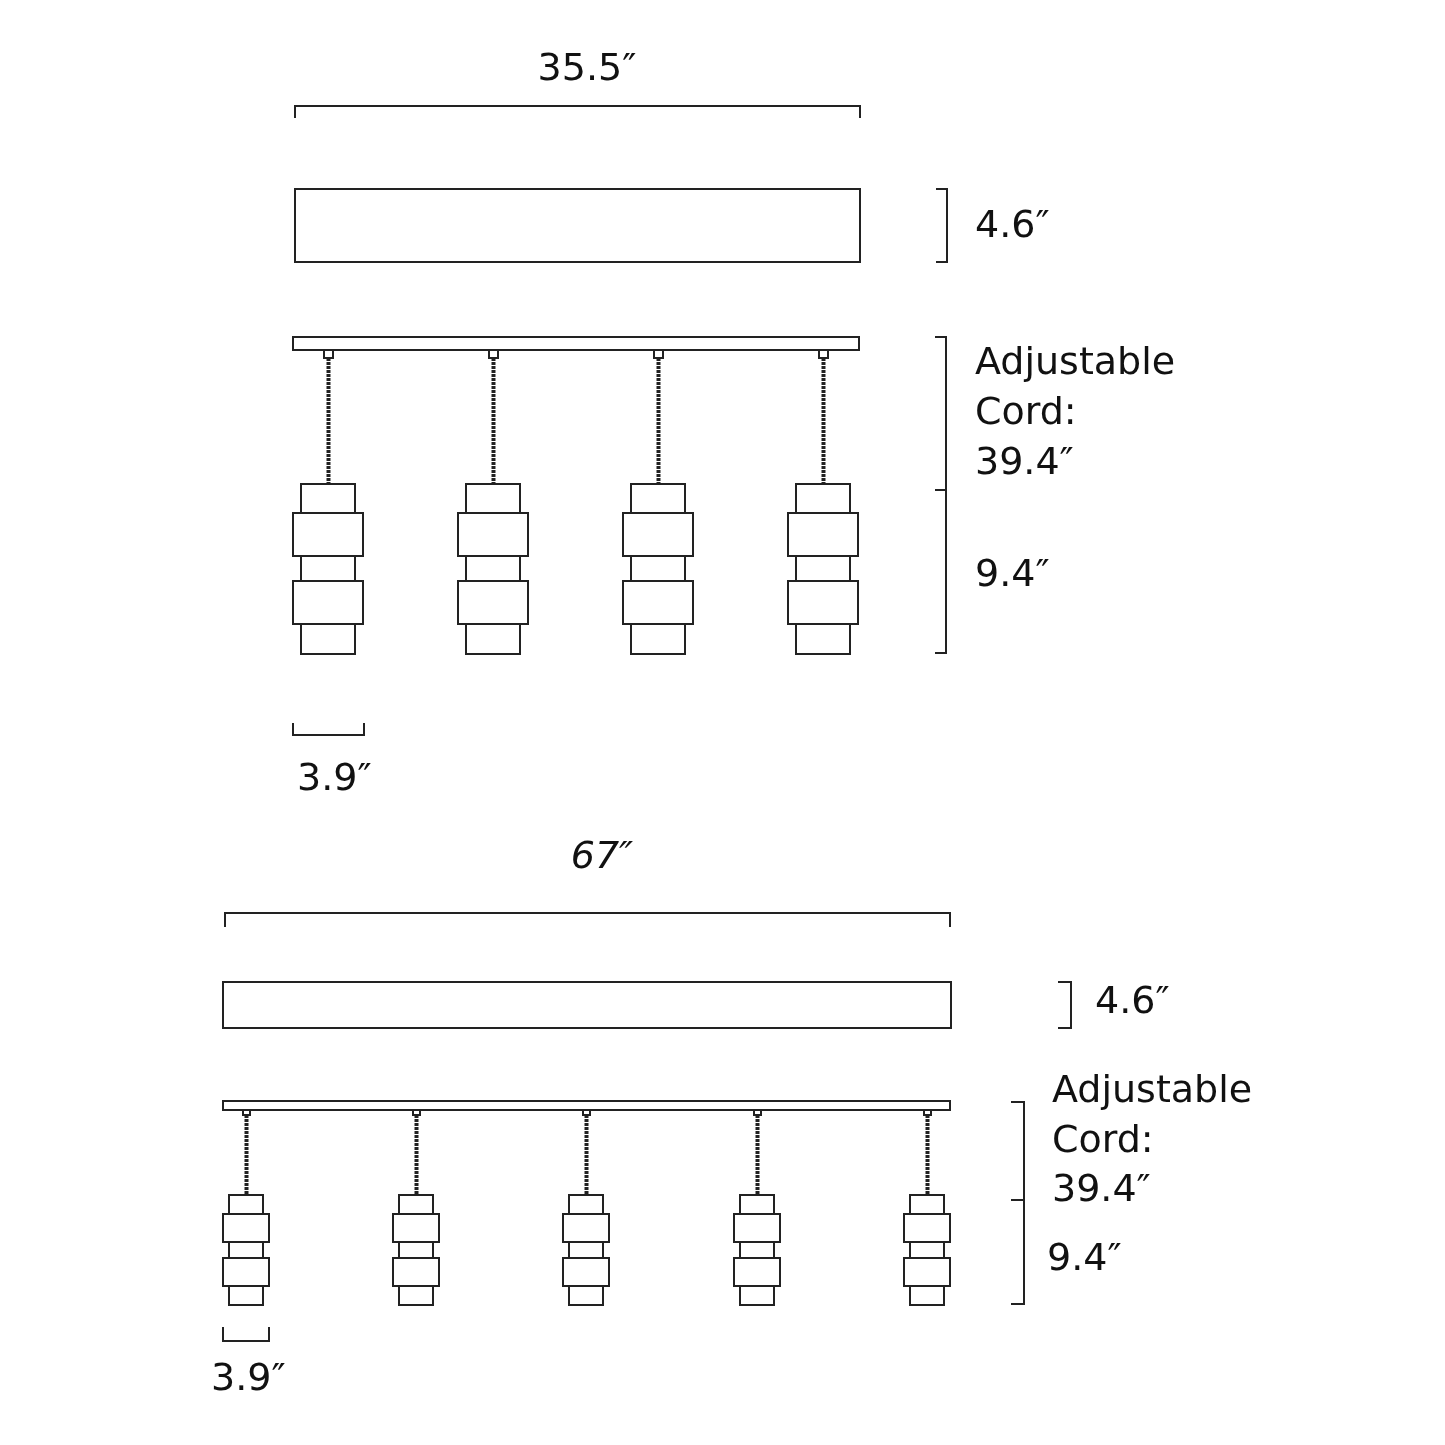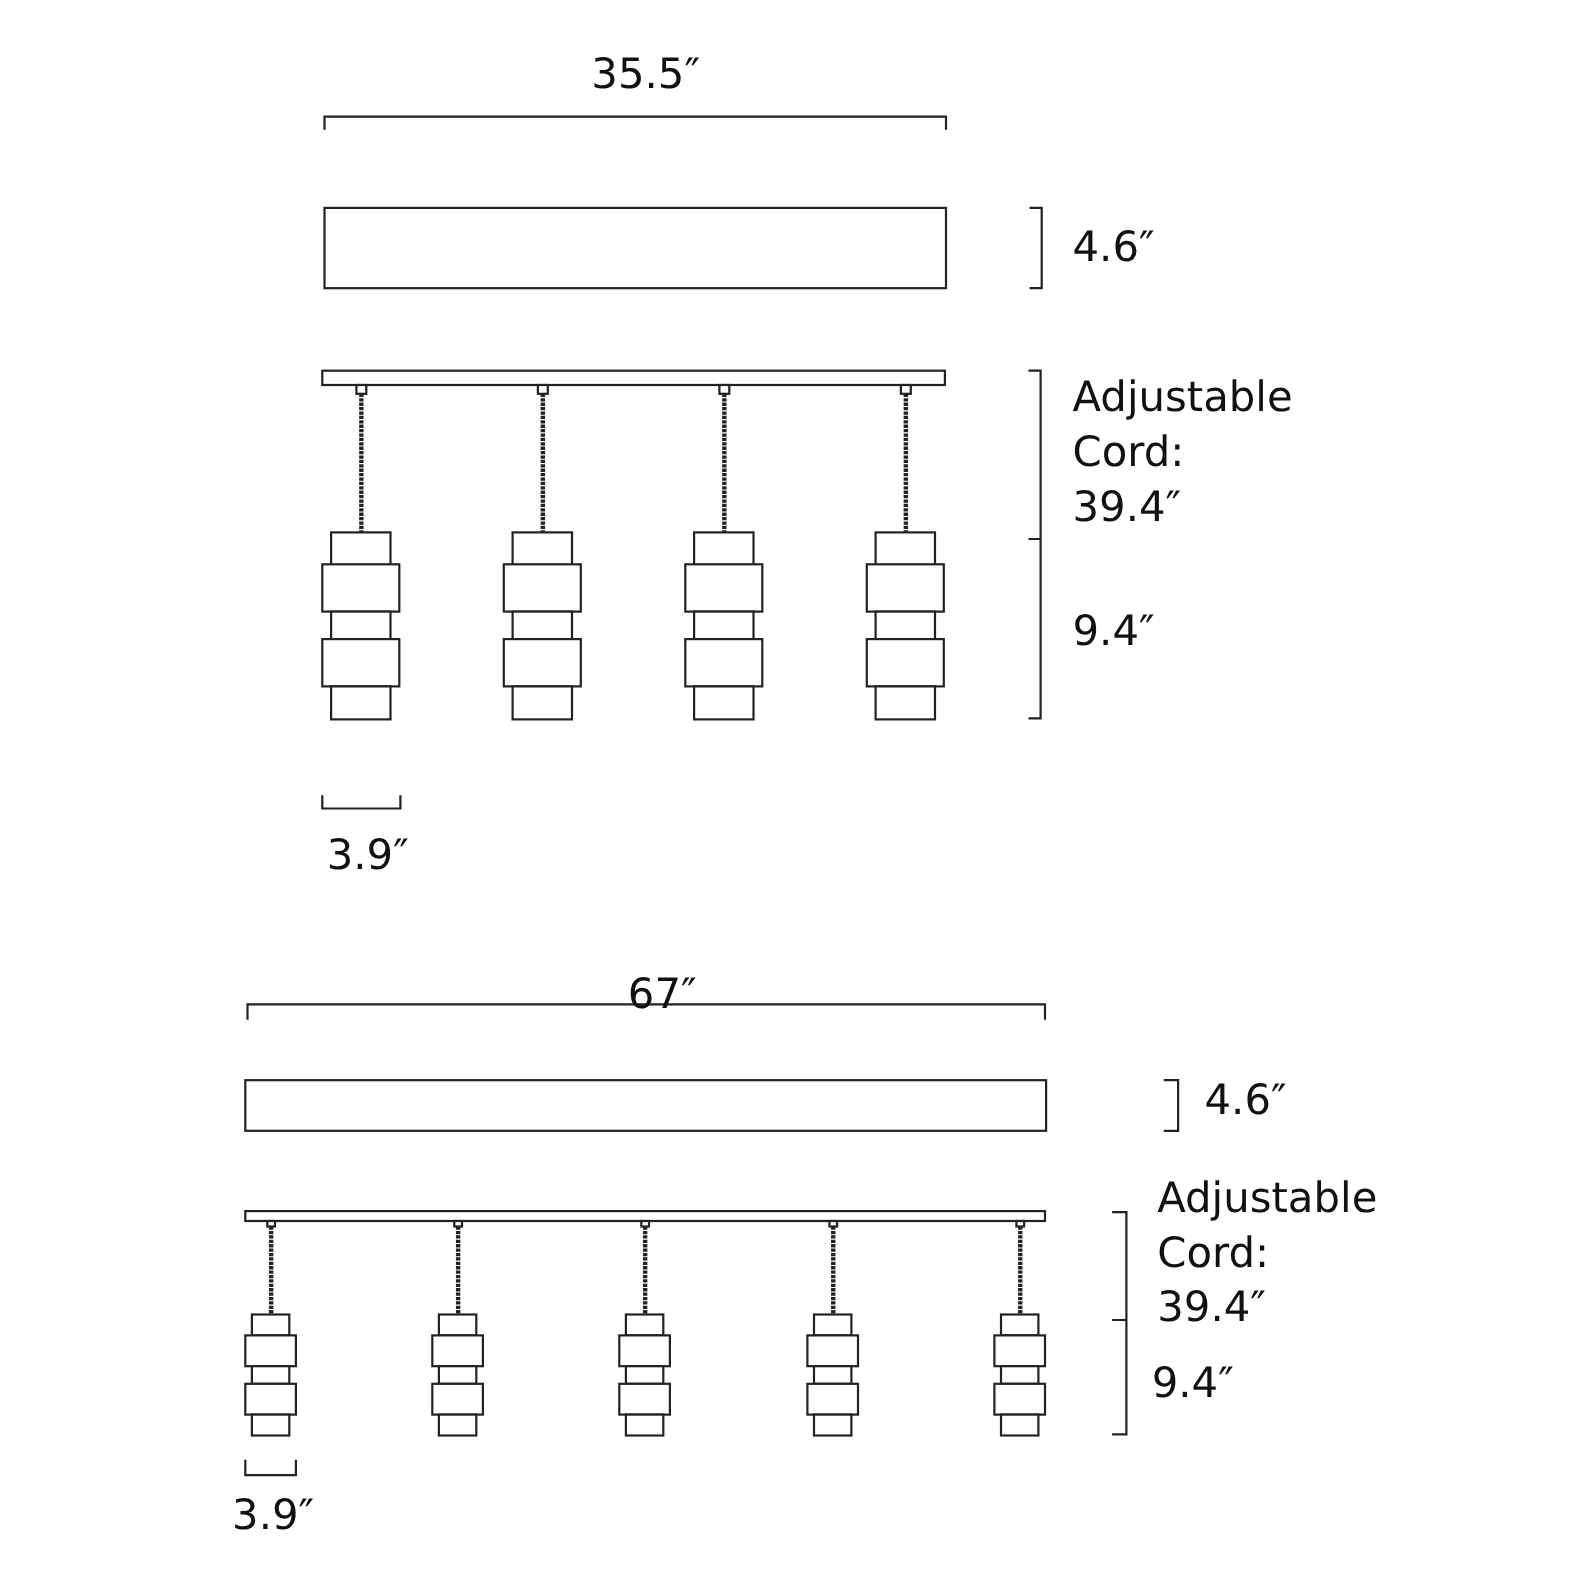--- a/index.html
+++ b/index.html
@@ -101,19 +101,19 @@
 </svg>
 
 <div class="lbl ctr" style="left:587px; top:42px;">35.5″</div>
 <div class="lbl" style="left:975px; top:199px;">4.6″</div>
 <div class="lbl" style="left:975px; top:336px;">Adjustable</div>
 <div class="lbl" style="left:975px; top:386px;">Cord:</div>
 <div class="lbl" style="left:975px; top:436px;">39.4″</div>
 <div class="lbl" style="left:975px; top:548px;">9.4″</div>
 <div class="lbl" style="left:297px; top:752px;">3.9″</div>
 
-<div class="lbl ctr" style="left:602px; top:878px;">67″</div>
+<div class="lbl ctr" style="left:602px; top:830px;font-style:italic;">67″</div>
 <div class="lbl" style="left:1095px; top:975px;">4.6″</div>
 <div class="lbl" style="left:1052px; top:1064px;">Adjustable</div>
 <div class="lbl" style="left:1052px; top:1114px;">Cord:</div>
 <div class="lbl" style="left:1052px; top:1163px;">39.4″</div>
 <div class="lbl" style="left:1047px; top:1232px;">9.4″</div>
 <div class="lbl" style="left:211px; top:1352px;">3.9″</div>
 
 </body></html>

